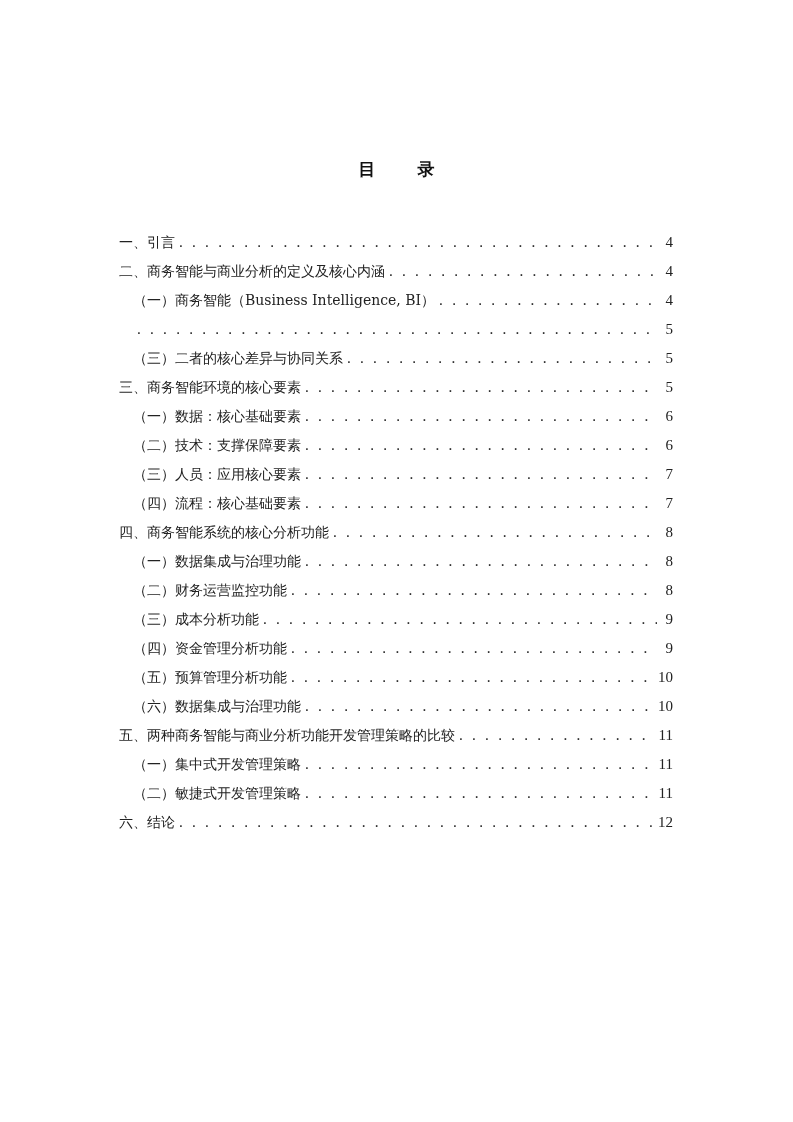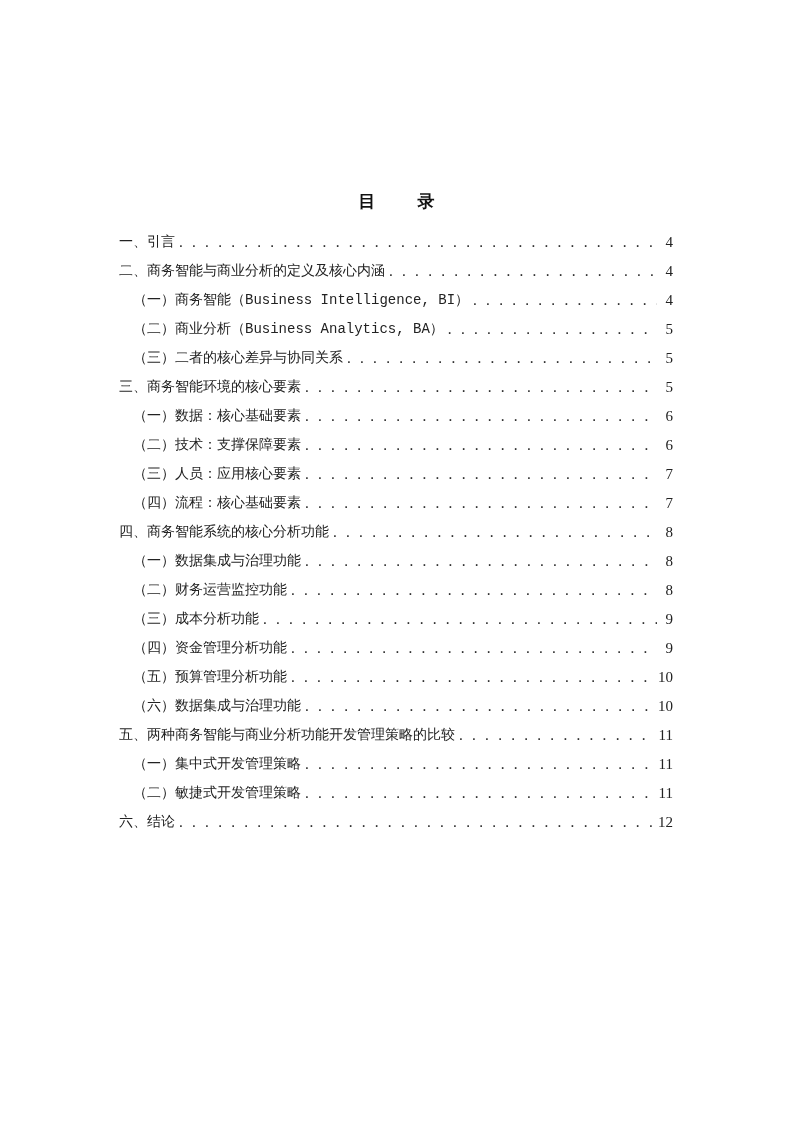--- a/index.html
+++ b/index.html
@@ -1,26 +1,26 @@
 <!DOCTYPE html>
 <html><head>
 <meta charset="utf-8">
 <style>
   html, body { margin: 0; padding: 0; background: #ffffff; }
   body { width: 793px; height: 1122px; position: relative; overflow: hidden;
          font-family: "DejaVu Serif", "Liberation Serif", serif; color: #222; }
   .page { position: absolute; left: 0; top: 0; width: 793px; height: 1122px; background: #fff; }
   .title { position: absolute; top: 158px; left: 0; width: 793px; text-align: center;
            font-family: "DejaVu Sans", "Liberation Sans", sans-serif; font-weight: bold;
-           font-size: 17px; letter-spacing: 18px; color: #111; margin-top: 32px; }
+           font-size: 17px; letter-spacing: 18px; color: #111; }
   .title span { padding-left: 18px; }
   .toc { position: absolute; top: 227px; left: 119px; width: 554px; }
   .row { height: 29.05px; display: flex; align-items: center; font-size: 14px; line-height: 20px; }
   .row.l2 { padding-left: 14px; }
-  .row .text { white-space: nowrap; flex: 0 0 auto; font-family: Liberation Mono, monospace; }
+  .row .text { white-space: nowrap; flex: 0 0 auto; }
   .row .leader { flex: 1 1 auto; overflow: hidden; white-space: nowrap; margin: 0 6px 0 2px;
                  font-family: "DejaVu Sans Mono", "Liberation Mono", monospace; font-size: 13px;
                  letter-spacing: 1.2px; color: #333; position: relative; top: 1px; }
   .row .leader::before { content: ". . . . . . . . . . . . . . . . . . . . . . . . . . . . . . . . . . . . . . . . . . . . . . . . . . . . . . . . . . . . . . . . . . . . . . . . . . . . . . . . . . . . . . . . . . . . . . . . . . . . . . . . . . . . . . . . . . . . . . . . . . . . . . . . . . . . . . . . . ."; letter-spacing: -1.3px; }
   .row .num { flex: 0 0 auto; min-width: 10px; text-align: right;
               font-family: "Liberation Serif", "DejaVu Serif", serif; font-size: 15px; }
 </style>
 </head>
 <body>
 
@@ -37,21 +37,20 @@
         <span class="text">二、商务智能与商业分析的定义及核心内涵</span>
         <span class="leader"></span>
         <span class="num">4</span>
       </div>
     <div class="row l2">
         <span class="text">（一）商务智能（Business Intelligence, BI）</span>
         <span class="leader"></span>
         <span class="num">4</span>
       </div>
     <div class="row l2">
-        <span class="text">（二）商业分析（Business Analytics, BA）</span>
         <span class="leader"></span>
         <span class="num">5</span>
       </div>
     <div class="row l2">
         <span class="text">（三）二者的核心差异与协同关系</span>
         <span class="leader"></span>
         <span class="num">5</span>
       </div>
     <div class="row l1">
         <span class="text">三、商务智能环境的核心要素</span>

